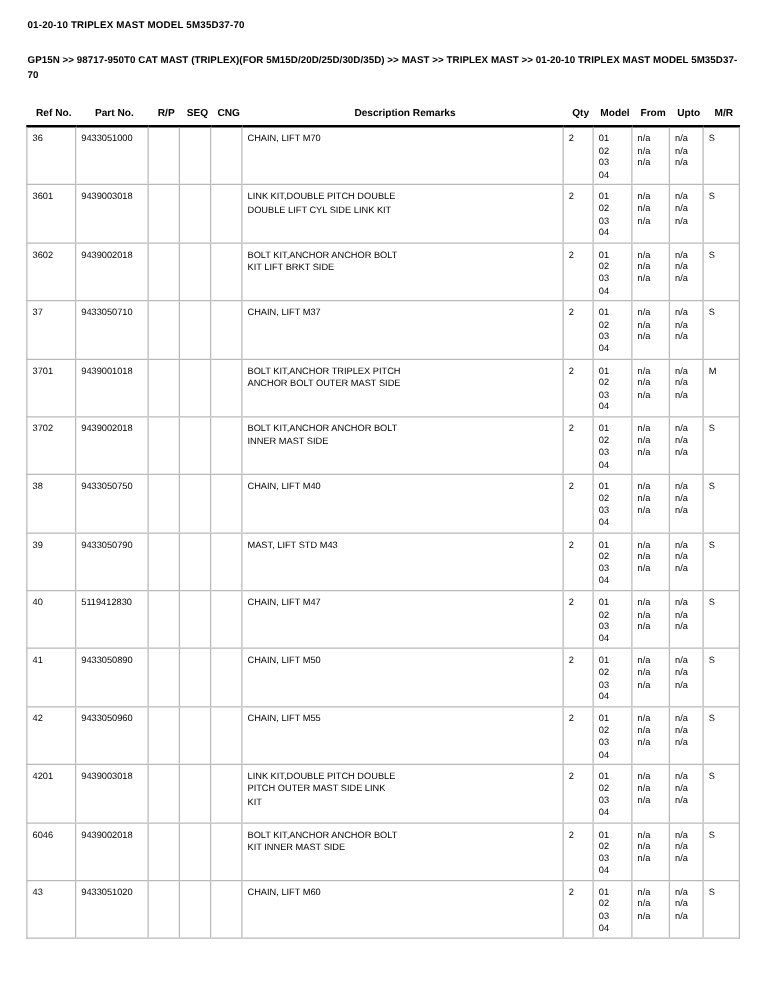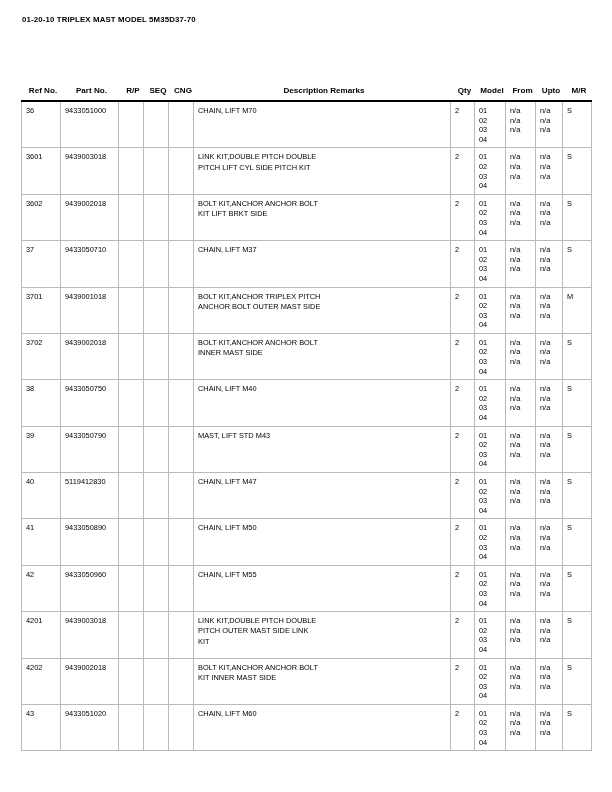--- a/index.html
+++ b/index.html
@@ -125,20 +125,21 @@
     margin-left: 40px;
   }
 </style>
 </head>
 <body>
 
 <div class="page">
 
   <div class="doc-title">01-20-10 TRIPLEX MAST MODEL 5M35D37-70</div>
 
+  <div class="breadcrumb">GP15N &gt;&gt; 98717-950T0 CAT MAST  (TRIPLEX)(FOR 5M15D/20D/25D/30D/35D) &gt;&gt; MAST &gt;&gt; TRIPLEX MAST &gt;&gt; 01-20-10 TRIPLEX MAST MODEL 5M35D37-70</div>
 
   <div class="table-wrap">
     <table class="parts">
       <colgroup>
         <col class="c-ref">
           <col class="c-part">
           <col class="c-rp">
           <col class="c-seq">
         <col class="c-cng">
           <col class="c-desc">
@@ -199,21 +200,21 @@
             <td class="last-col">S</td>
           </tr>
           <tr>
             <td>3601</td>
             <td>9439003018</td>
             <td></td>
             <td></td>
             <td></td>
             <td>
               <span class="desc-line">LINK KIT,DOUBLE PITCH DOUBLE</span>
-              <span class="desc-line">PITCH LIFT CYL SIDE PITCH KIT</span>
+              <span class="desc-line">DOUBLE LIFT CYL SIDE LINK KIT</span>
             </td>
             <td>2</td>
             <td>
               <span class="stack">
                 <span>01</span>
                 <span>02</span>
                 <span>03</span>
                 <span>04</span>
               </span>
             </td>
@@ -572,21 +573,21 @@
             <td>
               <span class="stack">
                 <span>n/a</span>
                 <span>n/a</span>
                 <span>n/a</span>
               </span>
             </td>
             <td class="last-col">S</td>
           </tr>
           <tr>
-            <td>4202</td>
+            <td>6046</td>
             <td>9439002018</td>
             <td></td>
             <td></td>
             <td></td>
             <td>
               <span class="desc-line">BOLT KIT,ANCHOR ANCHOR BOLT</span>
               <span class="desc-line">KIT INNER MAST SIDE</span>
             </td>
             <td>2</td>
             <td>

